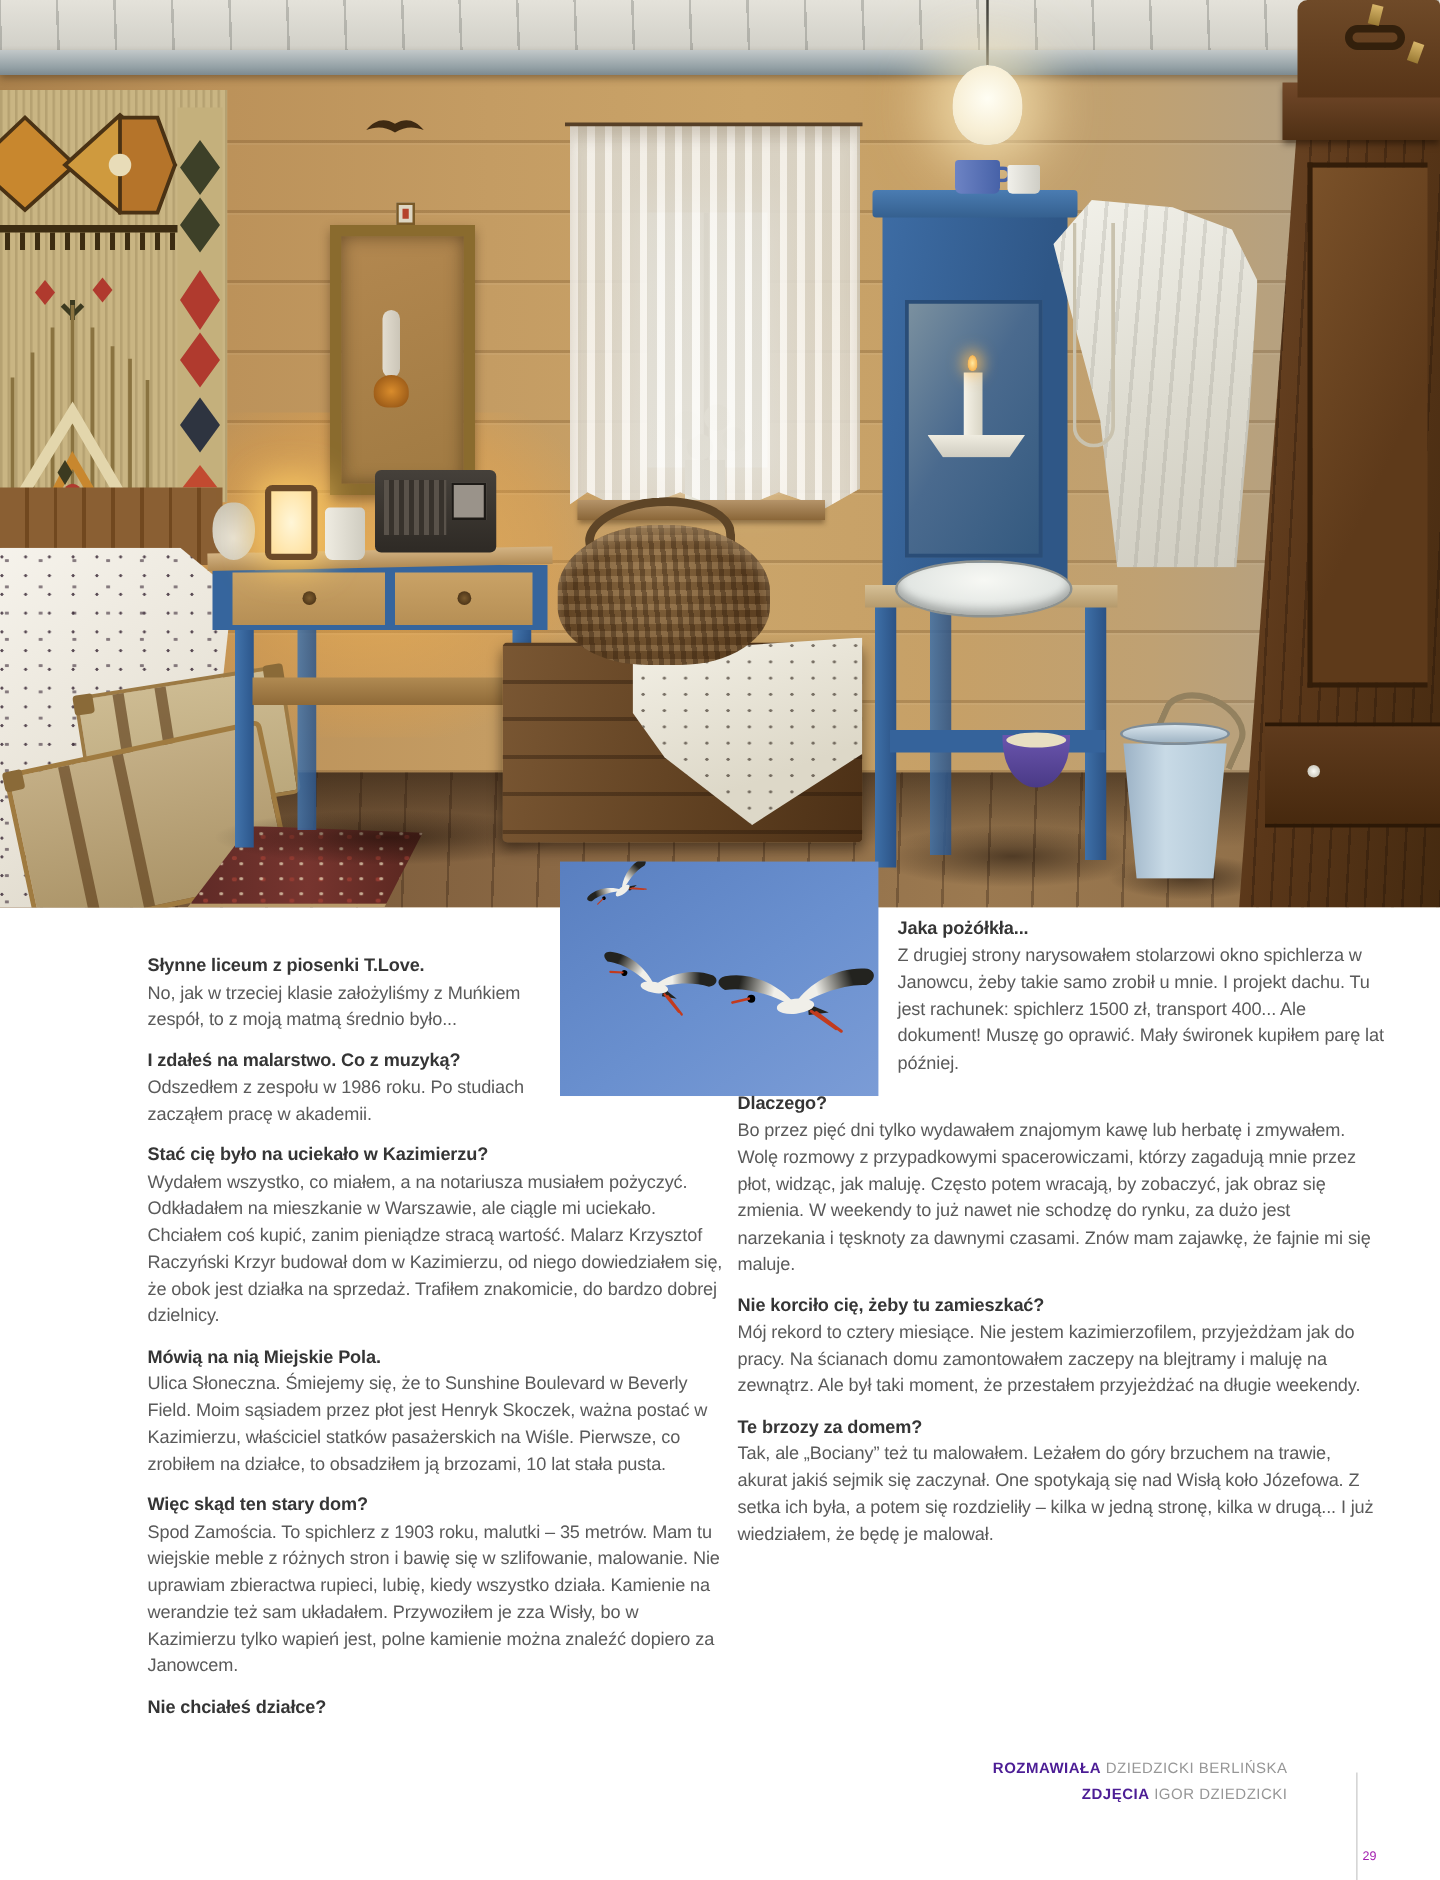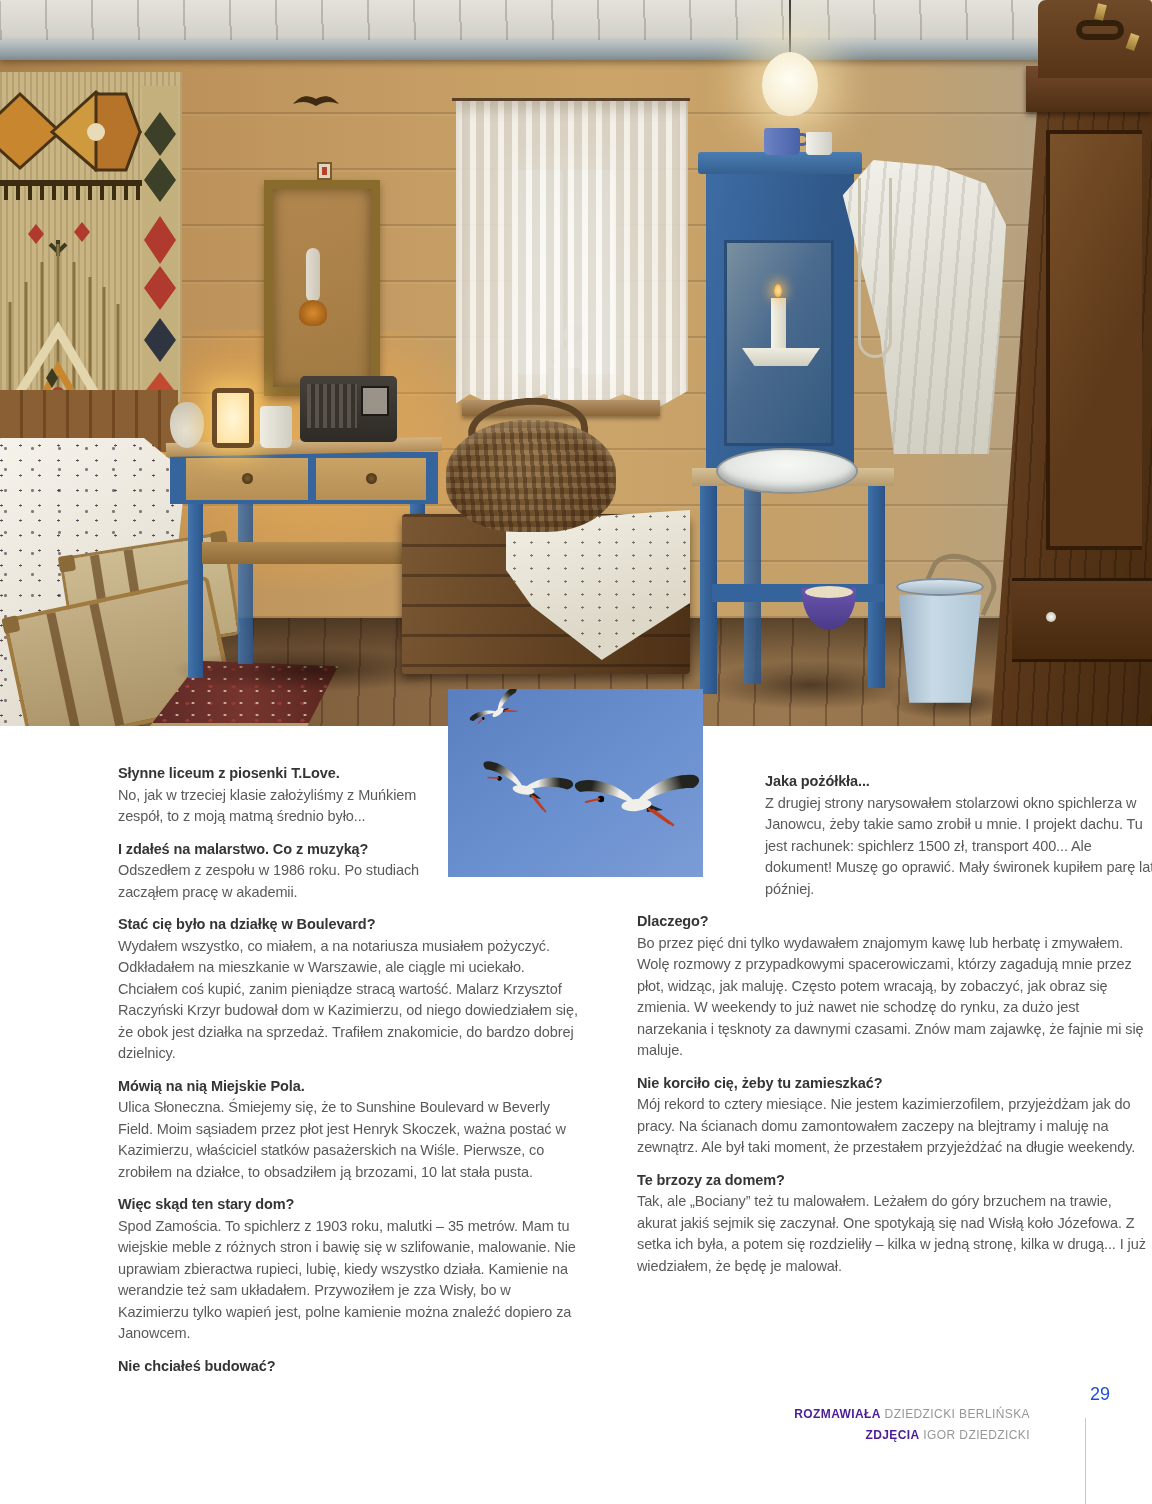--- a/index.html
+++ b/index.html
@@ -188,32 +188,32 @@
   .wd-knob { left:1046px; top:612px; width:10px; height:10px; border-radius:50%; background:radial-gradient(#fbfbf6,#b9b4a6); }
 
   .shadow { position:absolute; background:radial-gradient(ellipse, rgba(20,10,4,.55), transparent 70%); }
 
   
   .photo-storks { position:absolute; left:448px; top:689px; width:255px; height:188px; overflow:hidden; }
 
   
   .col { position:absolute; font-size:14.5px; line-height:21.5px; color:#5a5a5a; letter-spacing:-0.1px; }
   .col-left  { left:118px; top:752px; width:465px; }
-  .col-right { left:590px; top:760px; width:516px;margin-left:47px; }
+  .col-right { left:590px; top:722px; width:516px; }
   .qa h3 { font-size:14.5px; line-height:21.5px; font-weight:bold; color:#353535; margin-top:11px; }
   .qa p  { margin:0; }
   .qa.narrow { width:328px; }
   .qa.indent { margin-left:128px; width:396px; }
 
   .credits { position:absolute; left:590px; top:1404px; width:440px; text-align:right;
     font-size:12px; line-height:21px; letter-spacing:.4px; color:#979797; }
   .credits b { color:#4c1d95; font-weight:bold; }
 
   .pagenum-rule { position:absolute; left:1085px; top:1418px; width:1px; height:86px; background:#c9c9c9; }
-  .pagenum { position:absolute; left:1090px; top:1384px; font-size:18px; color:#1d4ed8; }
+  .pagenum { position:absolute; left:1090px; top:1480px; font-size:10px; color:#a21caf; }
 </style>
 </head>
 <body>
 
 <div class="page">
 
   <div class="photo-main">
     <div class="abs wall"></div>
     <div class="abs wall-glow"></div>
     <div class="abs ceiling"></div>
@@ -408,33 +408,33 @@
   <div class="col col-left">
     <div class="qa narrow">
       <h3>Słynne liceum z piosenki T.Love.</h3>
       <p>No, jak w trzeciej klasie założyliśmy z Muńkiem zespół, to z moją matmą średnio było...</p>
     </div>
     <div class="qa narrow">
       <h3>I zdałeś na malarstwo. Co z muzyką?</h3>
       <p>Odszedłem z zespołu w 1986 roku. Po studiach zacząłem pracę w akademii.</p>
     </div>
     <div class="qa">
-      <h3>Stać cię było na działkę w Boulevard?</h3>
+      <h3>Stać cię było na uciekało w Kazimierzu?</h3>
       <p>Wydałem wszystko, co miałem, a na notariusza musiałem pożyczyć. Odkładałem na mieszkanie w Warszawie, ale ciągle mi uciekało. Chciałem coś kupić, zanim pieniądze stracą wartość. Malarz Krzysztof Raczyński Krzyr budował dom w Kazimierzu, od niego dowiedziałem się, że obok jest działka na sprzedaż. Trafiłem znakomicie, do bardzo dobrej dzielnicy.</p>
     </div>
     <div class="qa">
       <h3>Mówią na nią Miejskie Pola.</h3>
       <p>Ulica Słoneczna. Śmiejemy się, że to Sunshine Boulevard w Beverly Field. Moim sąsiadem przez płot jest Henryk Skoczek, ważna postać w Kazimierzu, właściciel statków pasażerskich na Wiśle. Pierwsze, co zrobiłem na działce, to obsadziłem ją brzozami, 10 lat stała pusta.</p>
     </div>
     <div class="qa">
       <h3>Więc skąd ten stary dom?</h3>
       <p>Spod Zamościa. To spichlerz z 1903 roku, malutki – 35 metrów. Mam tu wiejskie meble z różnych stron i bawię się w szlifowanie, malowanie. Nie uprawiam zbieractwa rupieci, lubię, kiedy wszystko działa. Kamienie na werandzie też sam układałem. Przywoziłem je zza Wisły, bo w Kazimierzu tylko wapień jest, polne kamienie można znaleźć dopiero za Janowcem.</p>
     </div>
     <div class="qa">
-      <h3>Nie chciałeś budować?</h3>
+      <h3>Nie chciałeś działce?</h3>
     </div>
   </div>
 
   <div class="col col-right">
     <div class="qa indent">
       <h3>Jaka pożółkła...</h3>
       <p>Z drugiej strony narysowałem stolarzowi okno spichlerza w Janowcu, żeby takie samo zrobił u mnie. I projekt dachu. Tu jest rachunek: spichlerz 1500 zł, transport 400... Ale dokument! Muszę go oprawić. Mały świronek kupiłem parę lat później.</p>
     </div>
     <div class="qa">
       <h3>Dlaczego?</h3>

